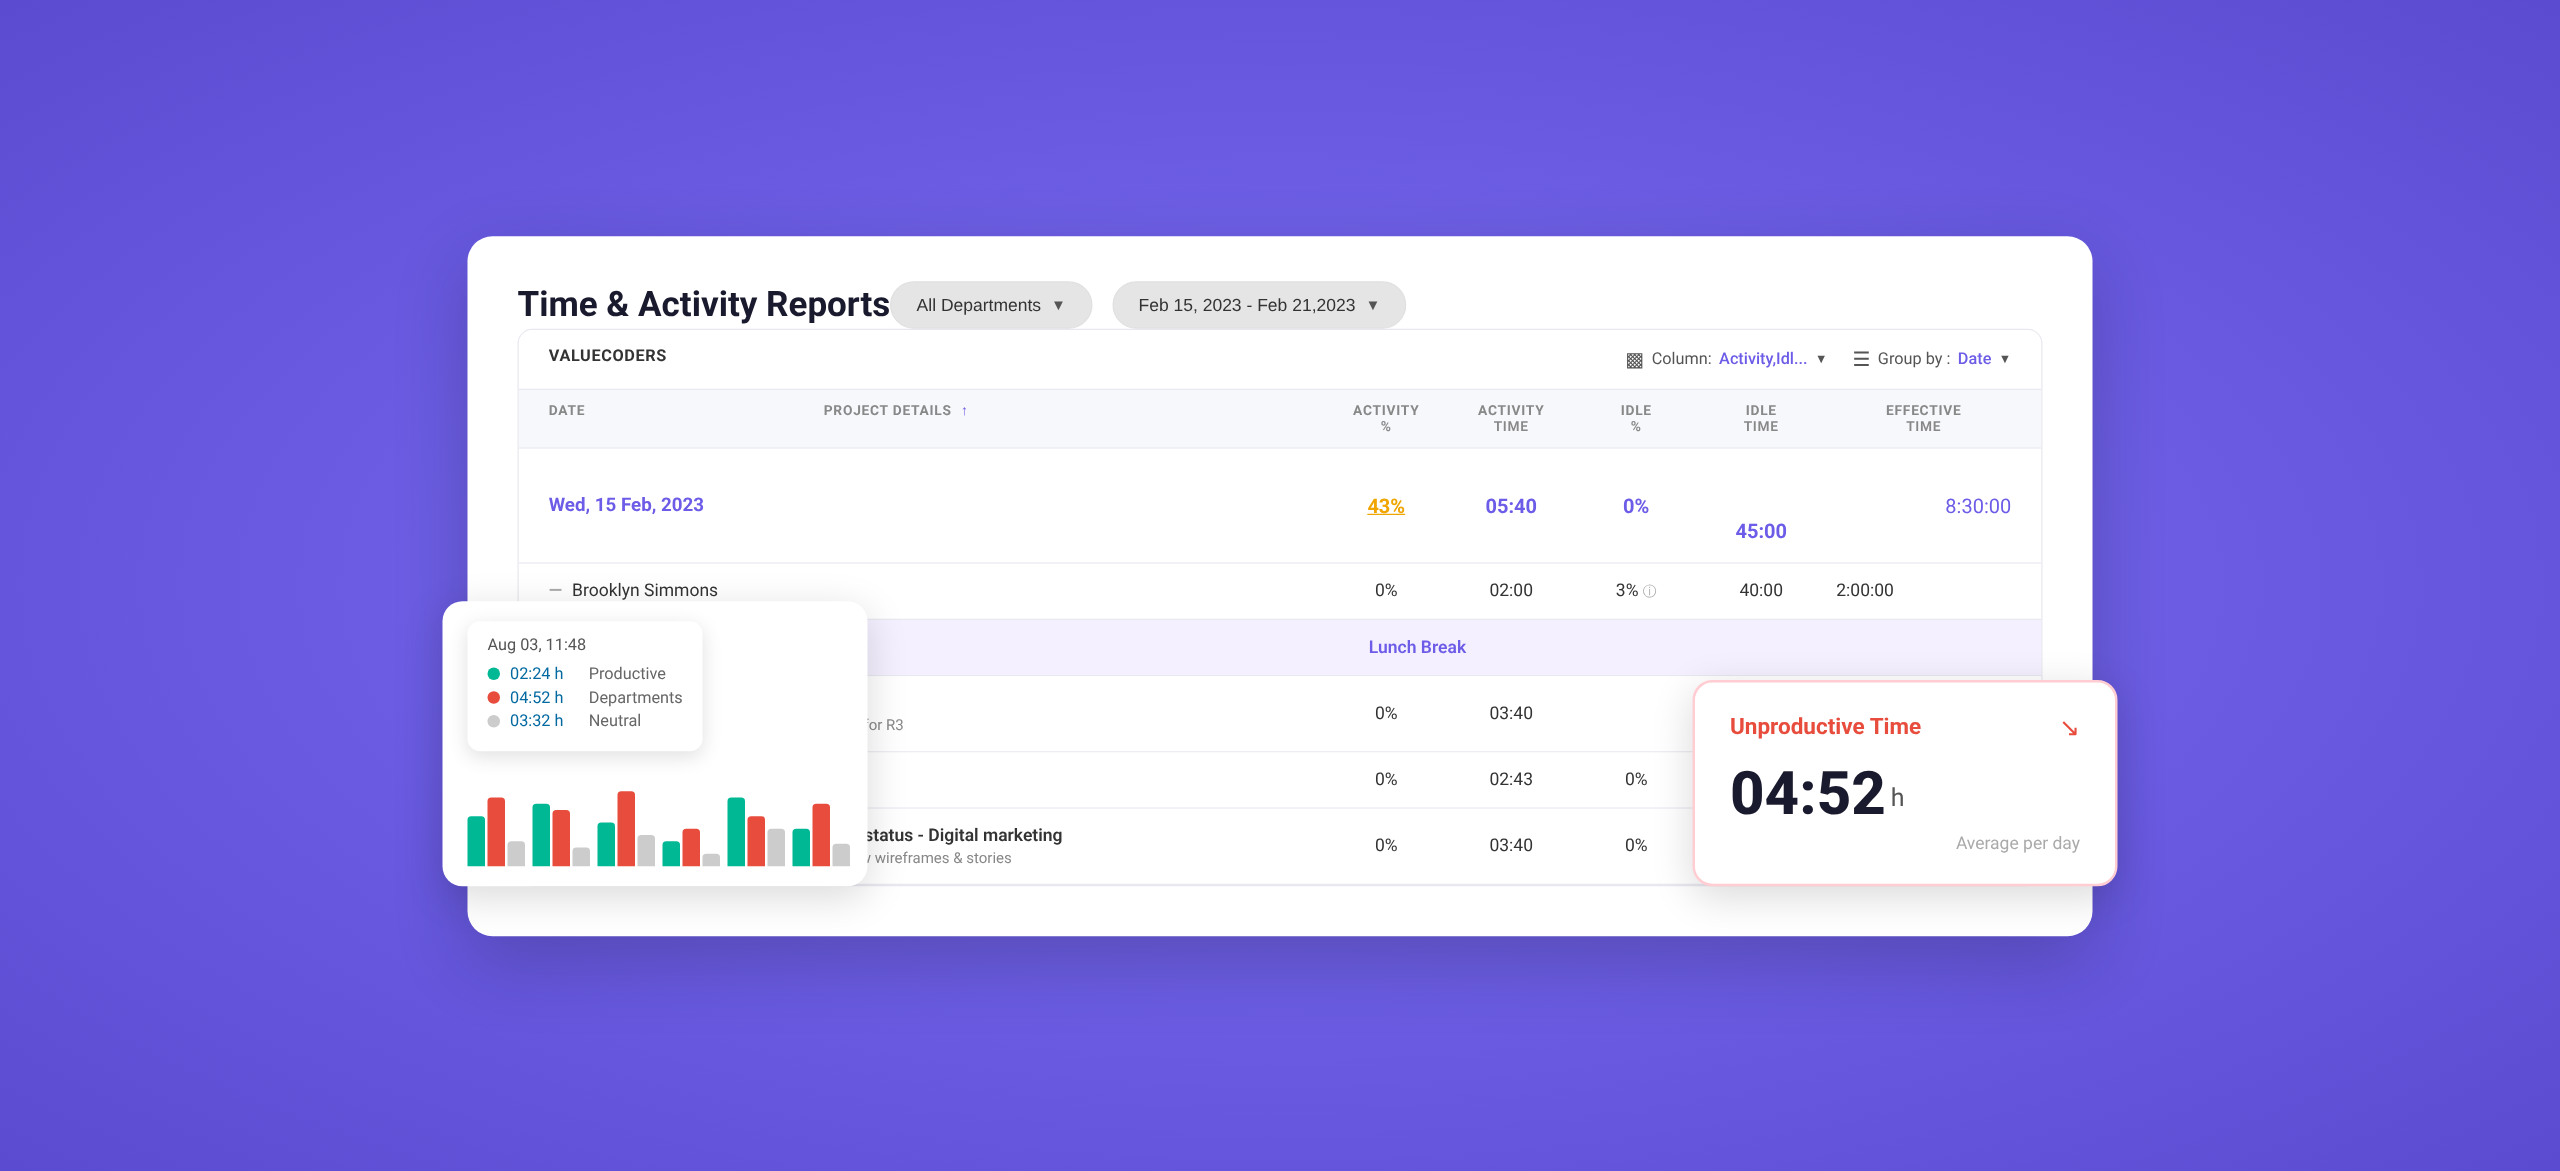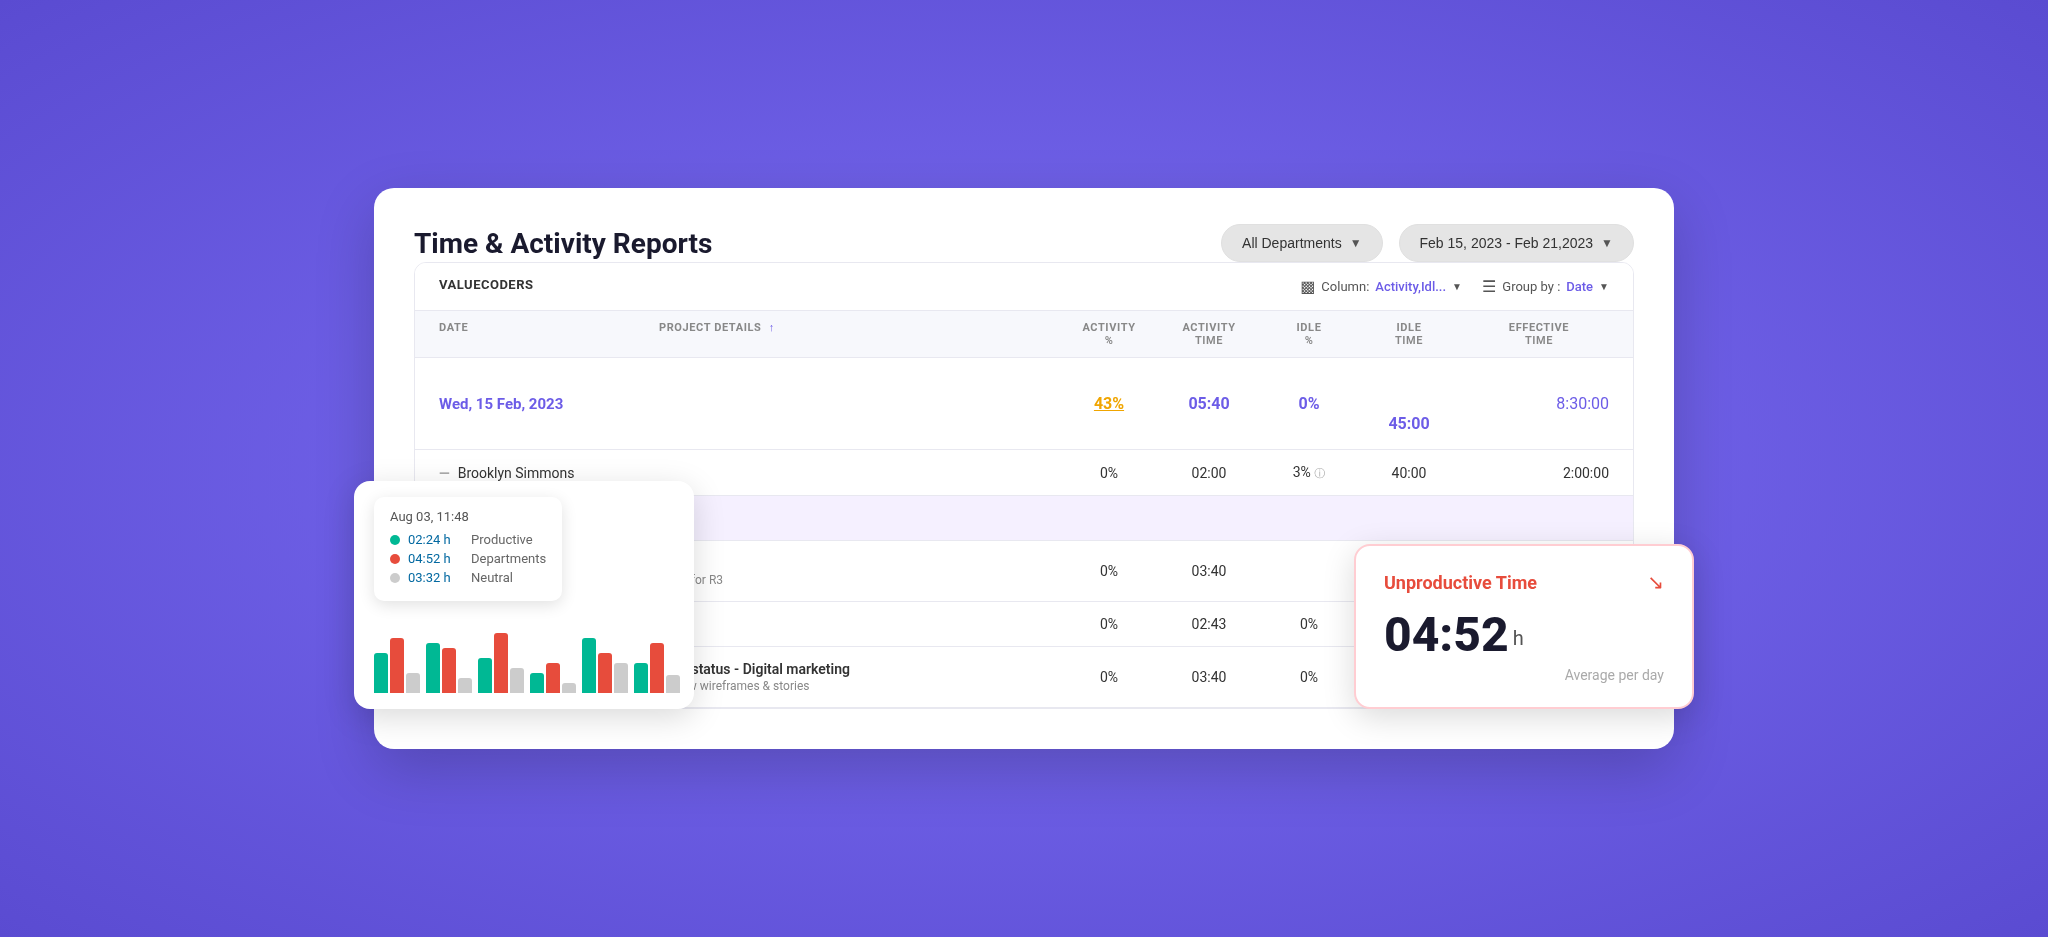--- a/index.html
+++ b/index.html
@@ -18,21 +18,20 @@
       border-radius: 20px;
       padding: 36px 40px 40px 40px;
       width: 1300px;
       max-width: 100%;
       box-shadow: 0 20px 60px rgba(0,0,0,0.2);
       position: relative;
     }
     .page-header {
       display: flex;
       align-items: center;
-      justify-content: space-between;
     }
     .page-title {
       font-size: 28px;
       font-weight: 700;
       color: #1a1a2e;
     }
     .header-controls {
       display: flex;
       gap: 16px;
     }
@@ -155,21 +154,21 @@
     }
     .person-name {
       font-size: 14px;
       color: #333;
       display: flex;
       align-items: center;
       gap: 8px;
     }
     .dash-icon { color: #aaa; font-weight: bold; }
     .val-normal { font-size: 14px; color: #333; text-align: center; }
-    .val-normal.right { text-align: right; }
+    .val-normal.right { text-align: left; }
 
     
     .highlight-row {
       display: grid;
       grid-template-columns: 220px 1fr;
       padding: 14px 24px;
       background: #f5f0ff;
       border-bottom: 1.5px solid #e8e8f0;
       align-items: center;
     }
@@ -343,20 +342,21 @@
       <span></span>
       <span class="val-normal">0%</span>
       <span class="val-normal">02:00</span>
       <span class="val-normal">3% <span class="info-icon">ⓘ</span></span>
       <span class="val-normal">40:00</span>
       <span class="val-normal right">2:00:00</span>
     </div>
 
     <div class="highlight-row">
       <span class="highlight-person">Brooklyn Simmons</span>
+      <span class="highlight-project">Lunch Break</span>
     </div>
 
     <div class="project-row">
       <span></span>
       <div class="project-info">
         <div class="proj-name">..s</div>
         <div class="proj-task">e List for R3</div>
       </div>
       <span class="val-normal">0%</span>
       <span class="val-normal">03:40</span>

